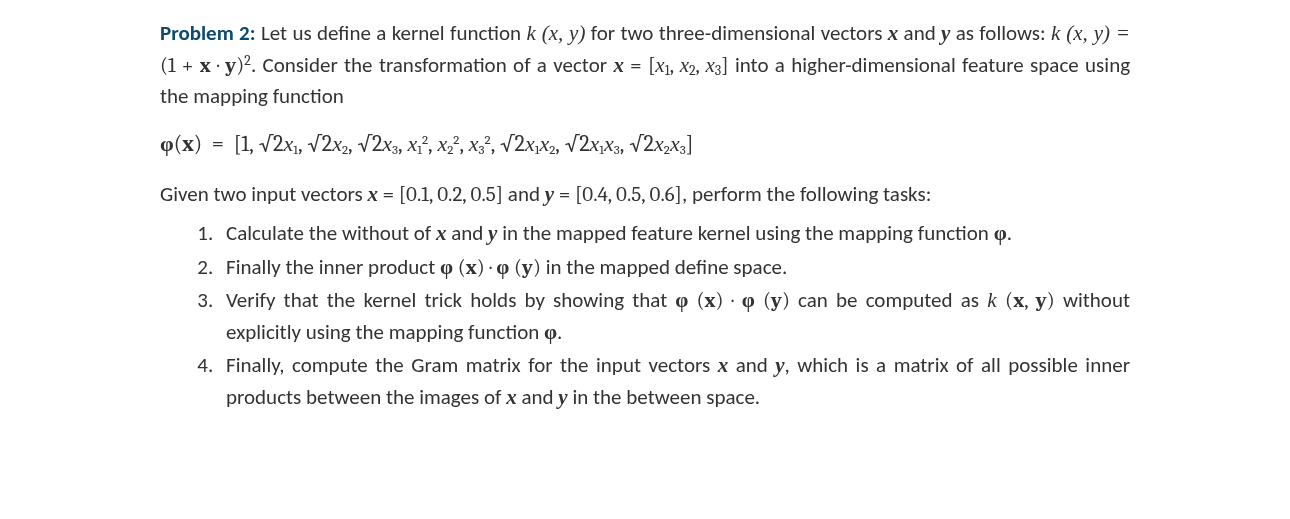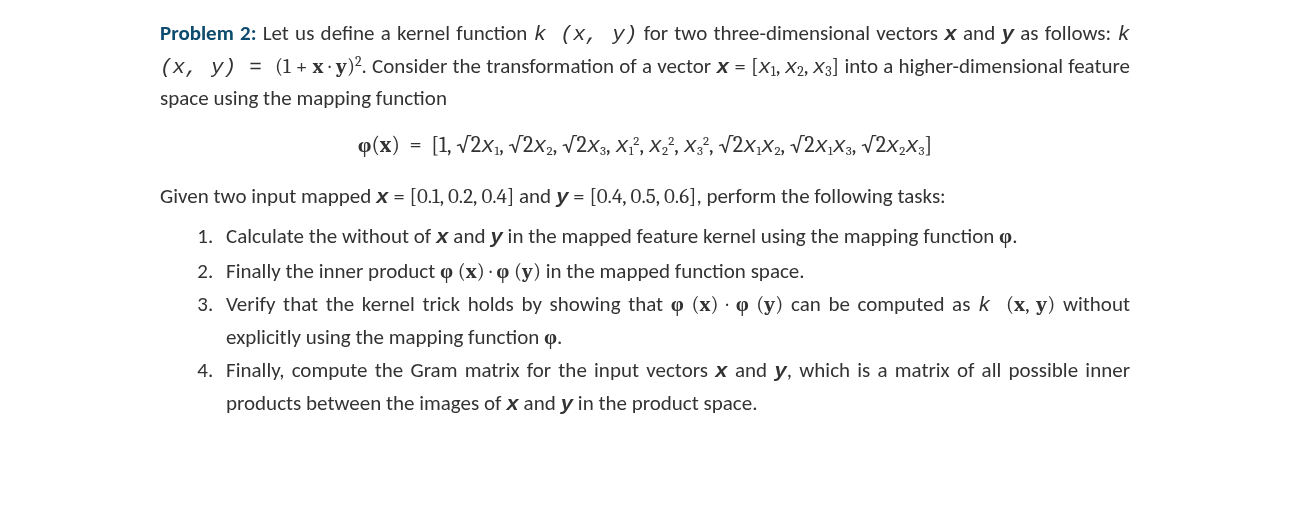--- a/index.html
+++ b/index.html
@@ -15,32 +15,32 @@
   }
   .page {
     padding: 18px 160px 10px 160px;
     text-align: justify;
   }
   .problem-label {
     color: #0c4a6e;
     font-weight: 700;
   }
   .math {
-    font-family: Liberation Mono, monospace;
+    font-family: Liberation Serif, serif;
     font-style: italic;
   }
   .mathup {
     font-family: "Cambria Math", "Cambria", "Times New Roman", serif;
     font-style: normal;
   }
   .bold {
     font-weight: 700;
   }
   .formula {
-    text-align: center;
+    text-align: left;
     margin: 14px 0 18px 0;
     font-family: "Cambria Math", "Cambria", "Times New Roman", serif;
     font-style: normal;
     font-size: 22px;
   }
   .formula .sub {
     font-size: 13px;
     vertical-align: -3px;
     font-style: normal;
   }
@@ -79,31 +79,31 @@
 
   <p class="para">
     <span class="problem-label">Problem 2:</span><span> Let us define a kernel function </span><span class="math"><span>k (x, y)</span></span><span> for two three-dimensional vectors </span><span class="math bold">x</span><span> and </span><span class="math bold">y</span><span> as follows: </span><span class="math">k (x, y)  =  </span><span class="mathup">(1 + <span class="bold">x</span> · <span class="bold">y</span>)<span class="sup">2</span></span><span>. Consider the transformation of a vector </span><span class="math bold">x</span><span class="mathup">  =  </span><span class="mathup">[<span class="math">x</span><span class="sub">1</span>, <span class="math">x</span><span class="sub">2</span>, <span class="math">x</span><span class="sub">3</span>]</span><span> into a higher-dimensional feature space using the mapping function</span>
   </p>
 
   <div class="formula">
     <span class="bold">φ</span>(<span class="bold">x</span>)&nbsp;&nbsp;=&nbsp;&nbsp;[1,&nbsp;√2<span class="math">x</span><span class="sub">1</span>,&nbsp;√2<span class="math">x</span><span class="sub">2</span>,&nbsp;√2<span class="math">x</span><span class="sub">3</span>,&nbsp;<span class="math">x</span><span class="sub">1</span><span class="sup">2</span>,&nbsp;<span class="math">x</span><span class="sub">2</span><span class="sup">2</span>,&nbsp;<span class="math">x</span><span class="sub">3</span><span class="sup">2</span>,&nbsp;√2<span class="math">x</span><span class="sub">1</span><span class="math">x</span><span class="sub">2</span>,&nbsp;√2<span class="math">x</span><span class="sub">1</span><span class="math">x</span><span class="sub">3</span>,&nbsp;√2<span class="math">x</span><span class="sub">2</span><span class="math">x</span><span class="sub">3</span>]
   </div>
 
   <p class="para">
-    <span>Given two input mapped </span><span class="math bold">x</span><span class="mathup">  =  </span><span class="mathup">[0.1, 0.2, 0.4]</span><span> and </span><span class="math bold">y</span><span class="mathup">  =  </span><span class="mathup">[0.4, 0.5, 0.6]</span><span>, perform the following tasks:</span>
+    <span>Given two input vectors </span><span class="math bold">x</span><span class="mathup">  =  </span><span class="mathup">[0.1, 0.2, 0.5]</span><span> and </span><span class="math bold">y</span><span class="mathup">  =  </span><span class="mathup">[0.4, 0.5, 0.6]</span><span>, perform the following tasks:</span>
   </p>
 
   <ol class="tasks">
     <li>
       <span>Calculate the without of </span><span class="math bold">x</span><span> and </span><span class="math bold">y</span><span> in the mapped feature kernel using the mapping function </span><span class="mathup bold">φ</span><span>.</span>
     </li>
     <li>
-      <span>Finally the inner product </span><span class="mathup bold">φ</span><span class="mathup"> (<span class="bold">x</span>)</span><span class="mathup"> · </span><span class="mathup bold">φ</span><span class="mathup"> (<span class="bold">y</span>)</span><span> in the mapped function space.</span>
+      <span>Finally the inner product </span><span class="mathup bold">φ</span><span class="mathup"> (<span class="bold">x</span>)</span><span class="mathup"> · </span><span class="mathup bold">φ</span><span class="mathup"> (<span class="bold">y</span>)</span><span> in the mapped define space.</span>
     </li>
     <li>
       <span>Verify that the kernel trick holds by showing that </span><span class="mathup bold">φ</span><span class="mathup"> (<span class="bold">x</span>)</span><span class="mathup"> · </span><span class="mathup bold">φ</span><span class="mathup"> (<span class="bold">y</span>)</span><span>  can be computed as </span><span class="math">k </span><span class="mathup">(<span class="bold">x</span>, <span class="bold">y</span>)</span><span> without explicitly using the mapping function </span><span class="mathup bold">φ</span><span>.</span>
     </li>
     <li>
-      <span>Finally, compute the Gram matrix for the input vectors </span><span class="math bold">x</span><span> and </span><span class="math bold">y</span><span>, which is a matrix of all possible inner products between the images of </span><span class="math bold">x</span><span> and </span><span class="math bold">y</span><span> in the product space.</span>
+      <span>Finally, compute the Gram matrix for the input vectors </span><span class="math bold">x</span><span> and </span><span class="math bold">y</span><span>, which is a matrix of all possible inner products between the images of </span><span class="math bold">x</span><span> and </span><span class="math bold">y</span><span> in the between space.</span>
     </li>
   </ol>
 
 </div>
 
 </body></html>

